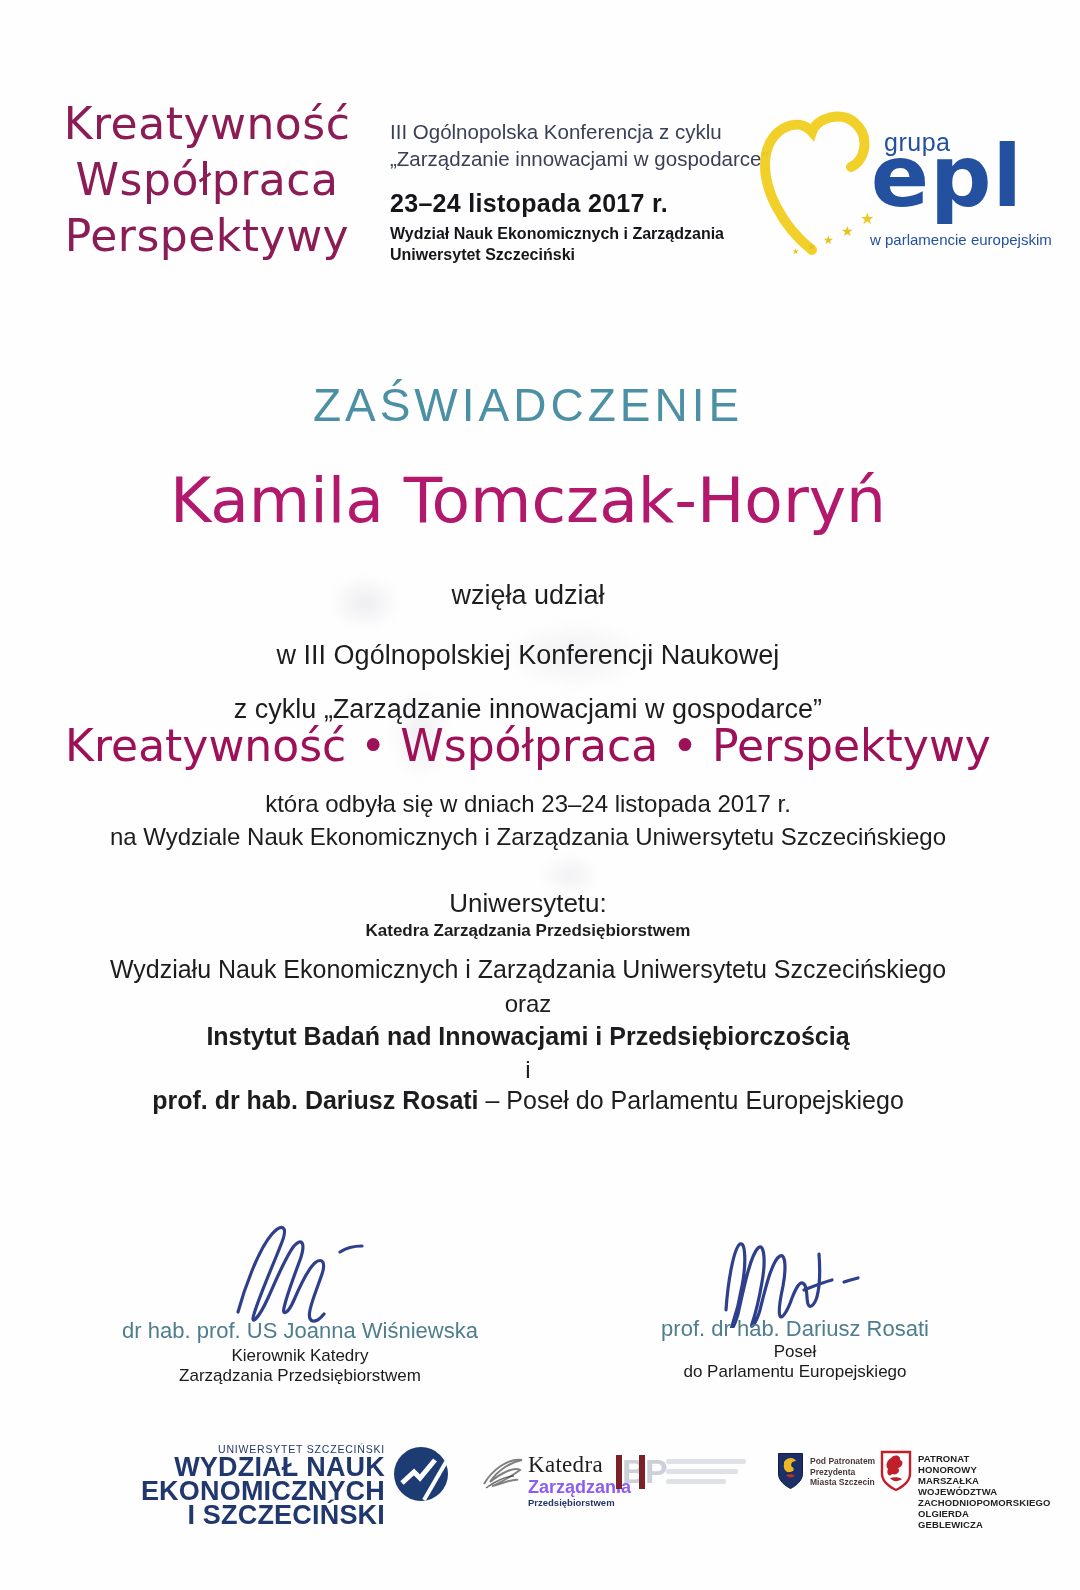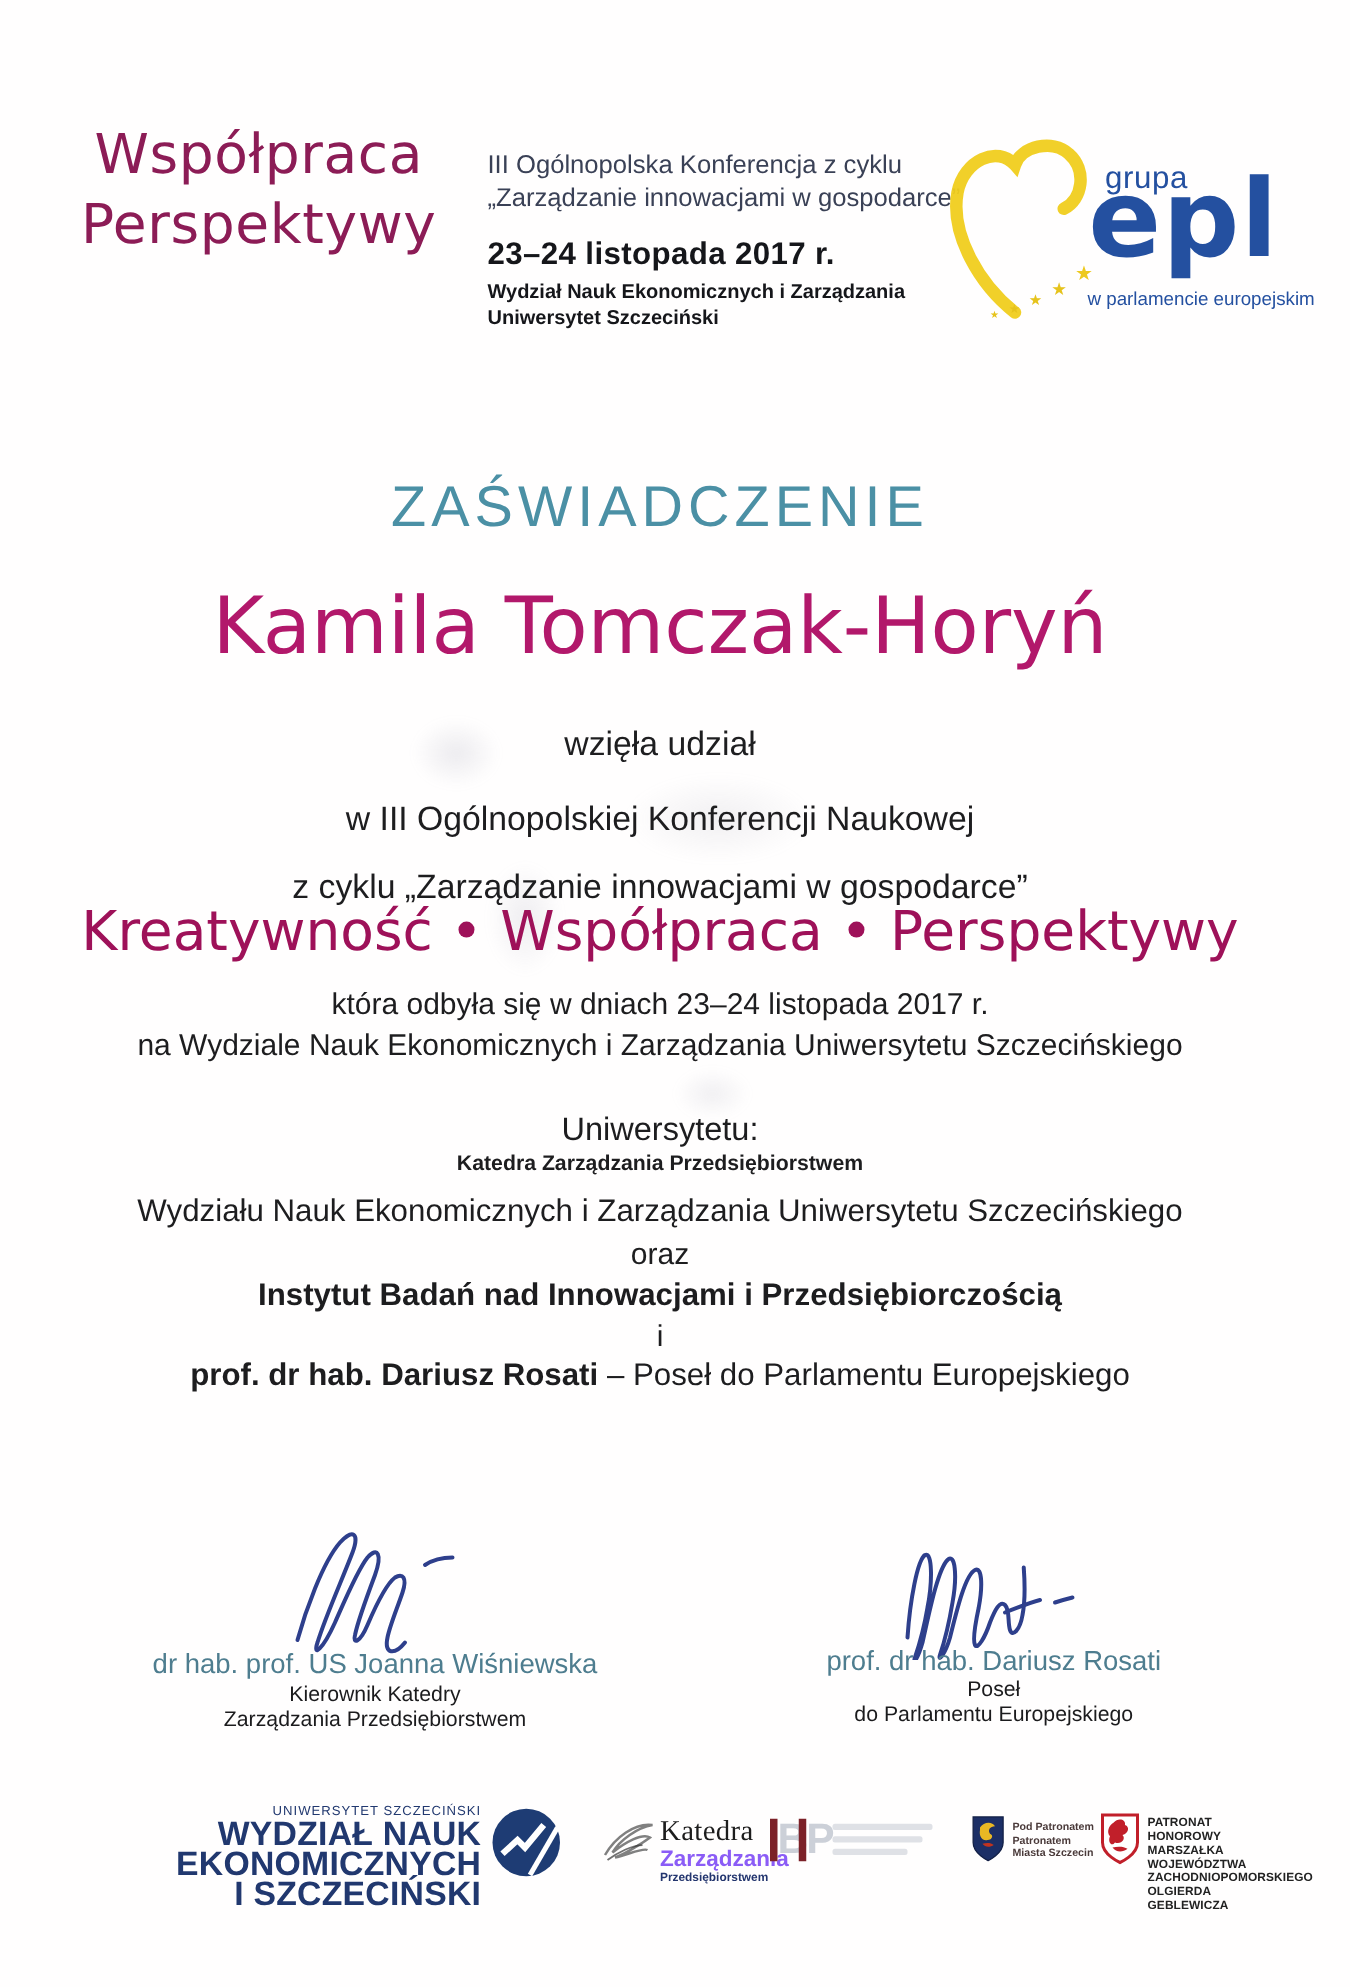--- a/index.html
+++ b/index.html
@@ -102,20 +102,21 @@
 <body>
 
 <div class="page">
 
   <div class="abs smudge sm1"></div>
   <div class="abs smudge sm2"></div>
   <div class="abs smudge sm3"></div>
   <div class="abs smudge sm4"></div>
 
   <div class="abs left-title">
+    <div>Kreatywność</div>
     <div>Współpraca</div>
     <div>Perspektywy</div>
   </div>
 
   <div class="abs conf">
     <div class="conf-l">III Ogólnopolska Konferencja z cyklu</div>
     <div class="conf-l">„Zarządzanie innowacjami w gospodarce”</div>
     <div class="conf-date">23–24 listopada 2017 r.</div>
     <div class="conf-f conf-f1">Wydział Nauk Ekonomicznych i Zarządzania</div>
     <div class="conf-f">Uniwersytet Szczeciński</div>
@@ -198,21 +199,21 @@
     <div class="ibp-faint" style="top:24px;width:60px;"></div>
   </div>
 
   <svg class="abs szcz-shield" width="27" height="38" viewBox="0 0 27 38">
     <path d="M1.5,1.5 H25.5 V22 C25.5,31 13.5,36.5 13.5,36.5 C13.5,36.5 1.5,31 1.5,22 Z" fill="#1c2f66" stroke="#121f45" stroke-width="1"></path>
     <path d="M7,10 C10,5 17,5 19,9 C15,9 13,12 15,15 C18,16 17,20 13,20 C9,21 6,17 7,12 Z" fill="#e9b824"></path>
     <path d="M9,23 C12,22 16,22 18,24 C15,26 11,26 9,23 Z" fill="#c1331f"></path>
   </svg>
   <div class="abs szcz-text">
     <div>Pod Patronatem</div>
-    <div>Patronatem</div>
+    <div>Prezydenta</div>
     <div>Miasta Szczecin</div>
   </div>
 
   <svg class="abs mar-shield" width="32" height="42" viewBox="0 0 32 42">
     <path d="M2,2 H30 V24 C30,34 16,40 16,40 C16,40 2,34 2,24 Z" fill="#ffffff" stroke="#c11f2a" stroke-width="2.4"></path>
     <path d="M11,8 C14,4 21,5 20,10 C24,11 23,17 18,18 C21,21 17,26 12,24 C9,28 6,23 8,19 C5,16 7,10 11,8 Z" fill="#c11f2a"></path>
     <path d="M10,28 C14,27 19,27 22,29 C18,32 13,32 10,28 Z" fill="#c11f2a"></path>
   </svg>
   <div class="abs mar-text">
     <div>PATRONAT HONOROWY</div>

